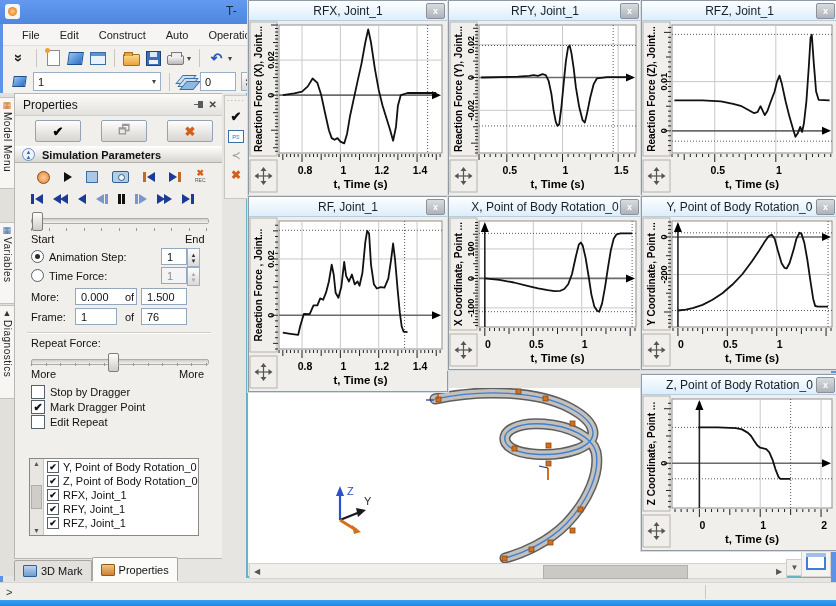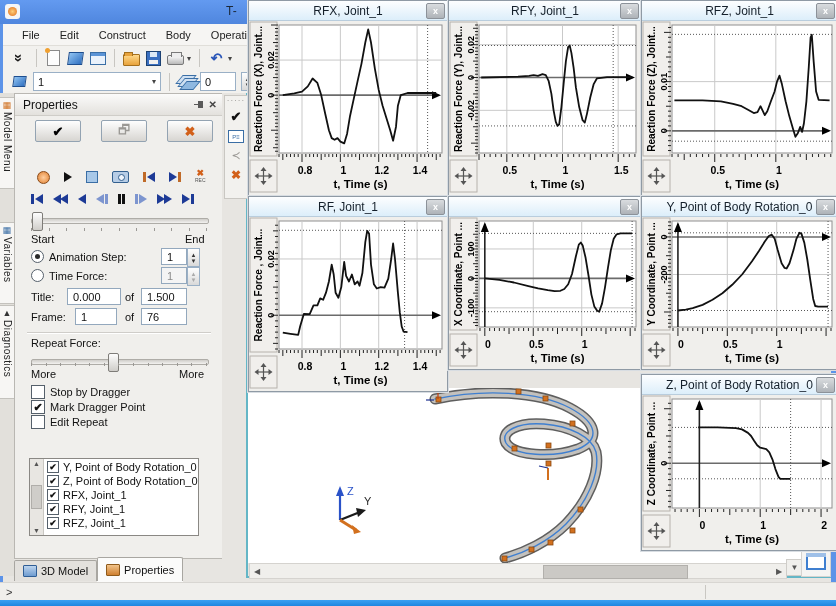--- a/index.html
+++ b/index.html
@@ -142,21 +142,21 @@
     </div>
   <div class="abs app-title">T-</div>
 </div>
 <div class="abs edge-l"></div>
 <div class="abs edge-r"></div>
 
 <div class="abs menubar">
   <span class="menu-item">File</span>
   <span class="menu-item">Edit</span>
   <span class="menu-item">Construct</span>
-  <span class="menu-item">Body</span>
+  <span class="menu-item">Auto</span>
   <span class="menu-item">Operation</span>
   <span class="menu-item">Title b</span>
 </div>
 
 <div class="abs toolbar">
   <span class="icon16">
       <span class="chevdbl">»</span>
     </span>
   <span class="tsep"></span>
   <span class="icon16">
@@ -242,20 +242,24 @@
   </div>
 
   <div class="abs btnrow" style="left:0;top:26px;width:100%;height:22px">
     <button style="left:20px">
         <span style="font-weight:bold">✔</span>
       </button>
     <button style="left:86px;color:#9a9894">🗗</button>
     <button style="left:152px;color:#d2601a;font-weight:bold">✖</button>
   </div>
 
+  <div class="abs sechdr" style="top:52px">
+    <span class="chup">▲<br>▲</span>
+    <span>Simulation Parameters</span>
+  </div>
 
   <div class="abs irow" style="left:22px;top:76px;gap:14px">
     <span class="rec"></span>
     <span class="tri-r" style="border-left-color:#111"></span>
     <span class="stop"></span>
     <span class="cam"></span>
     <span class="pbtn">
         <span class="vbar o"></span>
         <span class="tri-l"></span>
       </span>
@@ -341,22 +345,22 @@
     <span>Time Force:</span>
   </div>
   <span class="abs field dis" style="left:146px;top:173px;width:26px">
     <span>1</span>
     </span>
   <span class="abs spin" style="left:172px;top:173px;color:#aaa">
       <span>▲</span>
       <span>▼</span>
     </span>
 
-  <div class="abs" style="left:16px;top:197px">Title:</div>
-  <span class="abs field" style="left:52px;top:194px;width:54px">
+  <div class="abs" style="left:16px;top:197px">More:</div>
+  <span class="abs field" style="left:60px;top:194px;width:62px">
     <span>0.000</span>
     </span>
   <div class="abs" style="left:110px;top:197px">of</div>
   <span class="abs field" style="left:126px;top:194px;width:46px">
     <span>1.500</span>
     </span>
 
   <div class="abs" style="left:16px;top:217px">Frame:</div>
   <span class="abs field" style="left:60px;top:214px;width:42px">
     <span>1</span>
@@ -431,21 +435,21 @@
         <span class="cb" style="width:10px;height:10px;font-size:9px">✔</span>
         <span>RFZ, Joint_1</span>
         </div>
     </div>
   </div>
 </div>
 
 <div class="abs tabs">
   <span class="tab">
     <span class="ticon b"></span>
-    <span>3D Model</span>
+    <span>3D Mark</span>
     </span>
   <span class="tab active">
     <span class="ticon"></span>
     <span>Properties</span>
     </span>
 </div>
 
 <div class="abs workspace"></div>
 <div class="abs teal-l"></div>
 <div class="abs teal-b"></div>
@@ -925,20 +929,21 @@
       <text x="132.7176470588235" y="153" text-anchor="middle" font-size="10.5" font-weight="bold" font-family="Liberation Sans,sans-serif">1.2</text>
       <text x="171.0705882352941" y="153" text-anchor="middle" font-size="10.5" font-weight="bold" font-family="Liberation Sans,sans-serif">1.4</text>
       <text x="111.5" y="167" text-anchor="middle" font-size="11.5" font-weight="bold" font-family="Liberation Sans,sans-serif">t, Time (s)</text>
       <text transform="rotate(-90 22 41.97802197802197)" x="22" y="44.97802197802197" text-anchor="middle" font-size="9" font-weight="bold" font-family="Liberation Sans,sans-serif">0.02</text>
       <text transform="rotate(-90 22 98.24175824175825)" x="22" y="101.24175824175825" text-anchor="middle" font-size="9" font-weight="bold" font-family="Liberation Sans,sans-serif">0</text>
       <text transform="rotate(-90 10 68)" x="10" y="71" text-anchor="middle" font-size="10" font-weight="bold" font-family="Liberation Sans,sans-serif">Reaction Force , Joint...</text>
     </svg>
 </div>
 <div class="cwin" style="left:448px;top:196px;width:192px;height:172px">
   <div class="cwin-title">
+    <span>X, Point of Body Rotation_0</span>
     <span class="cwin-close">x</span>
     </div>
   <svg class="chart" viewBox="0 0 192 152">
       <rect x="1" y="1" width="27" height="112" fill="#f1efec" stroke="#b6b2ac"></rect>
       <rect x="1" y="117" width="27" height="32" fill="#f1efec" stroke="#b6b2ac"></rect>
       <g stroke="#555" stroke-width="1.2">
         <line x1="8.5" y1="133" x2="20.5" y2="133"></line>
         <line x1="14.5" y1="127" x2="14.5" y2="139"></line>
       </g>
       <g fill="#555">

